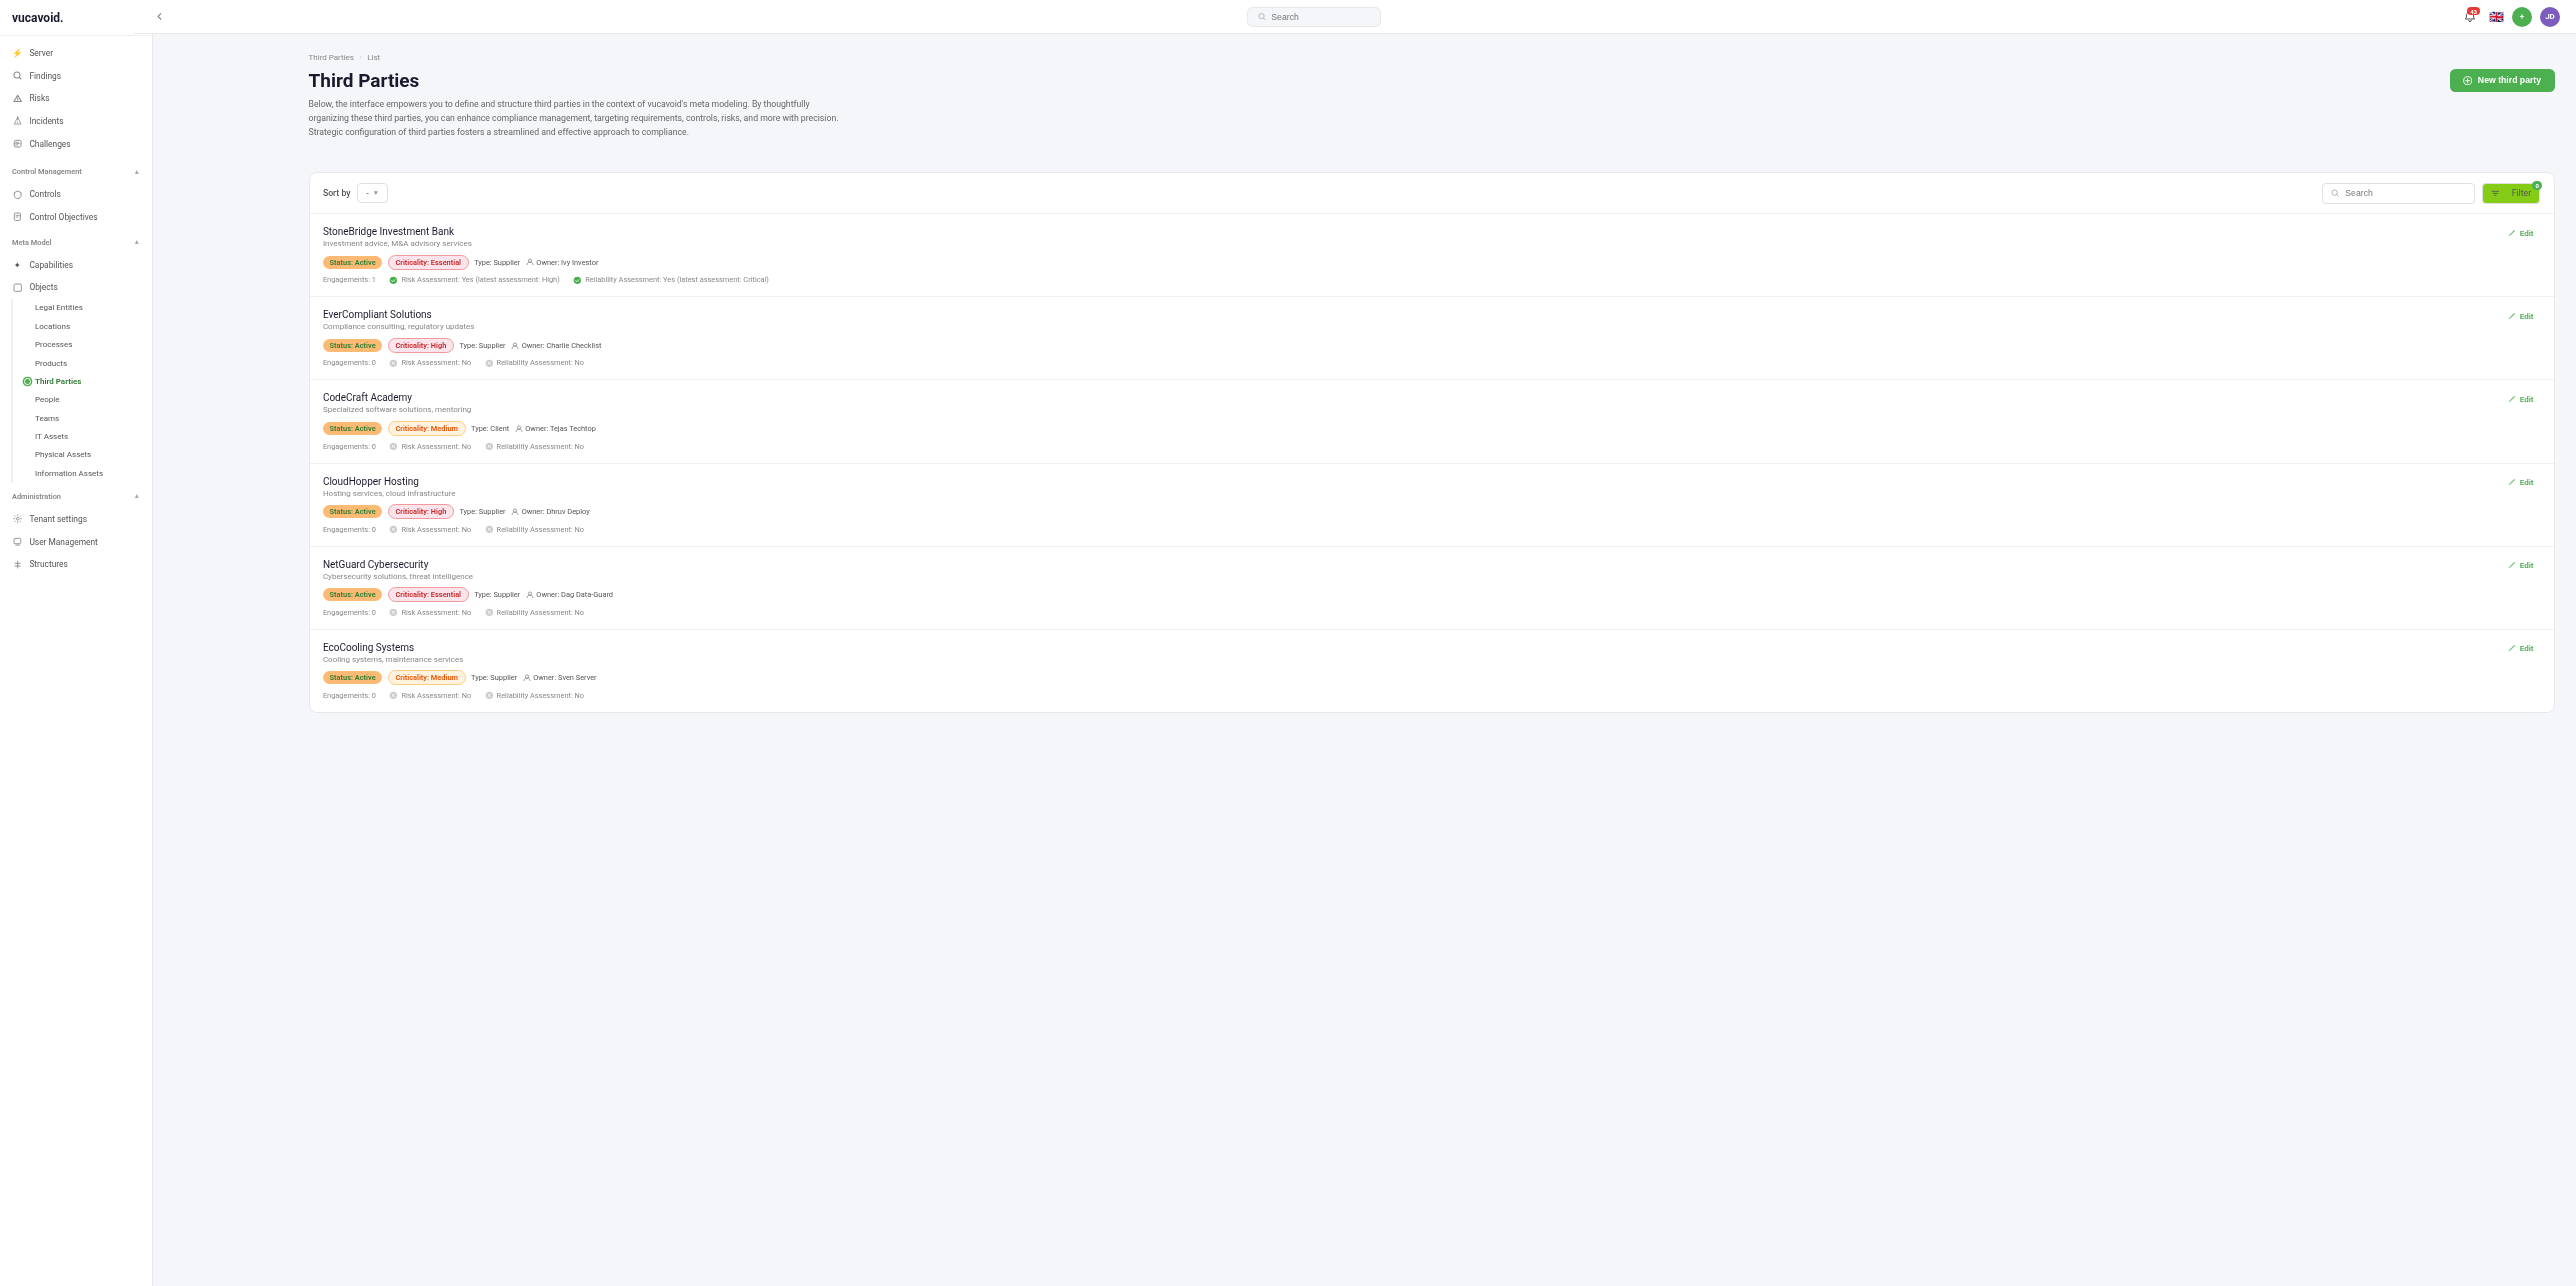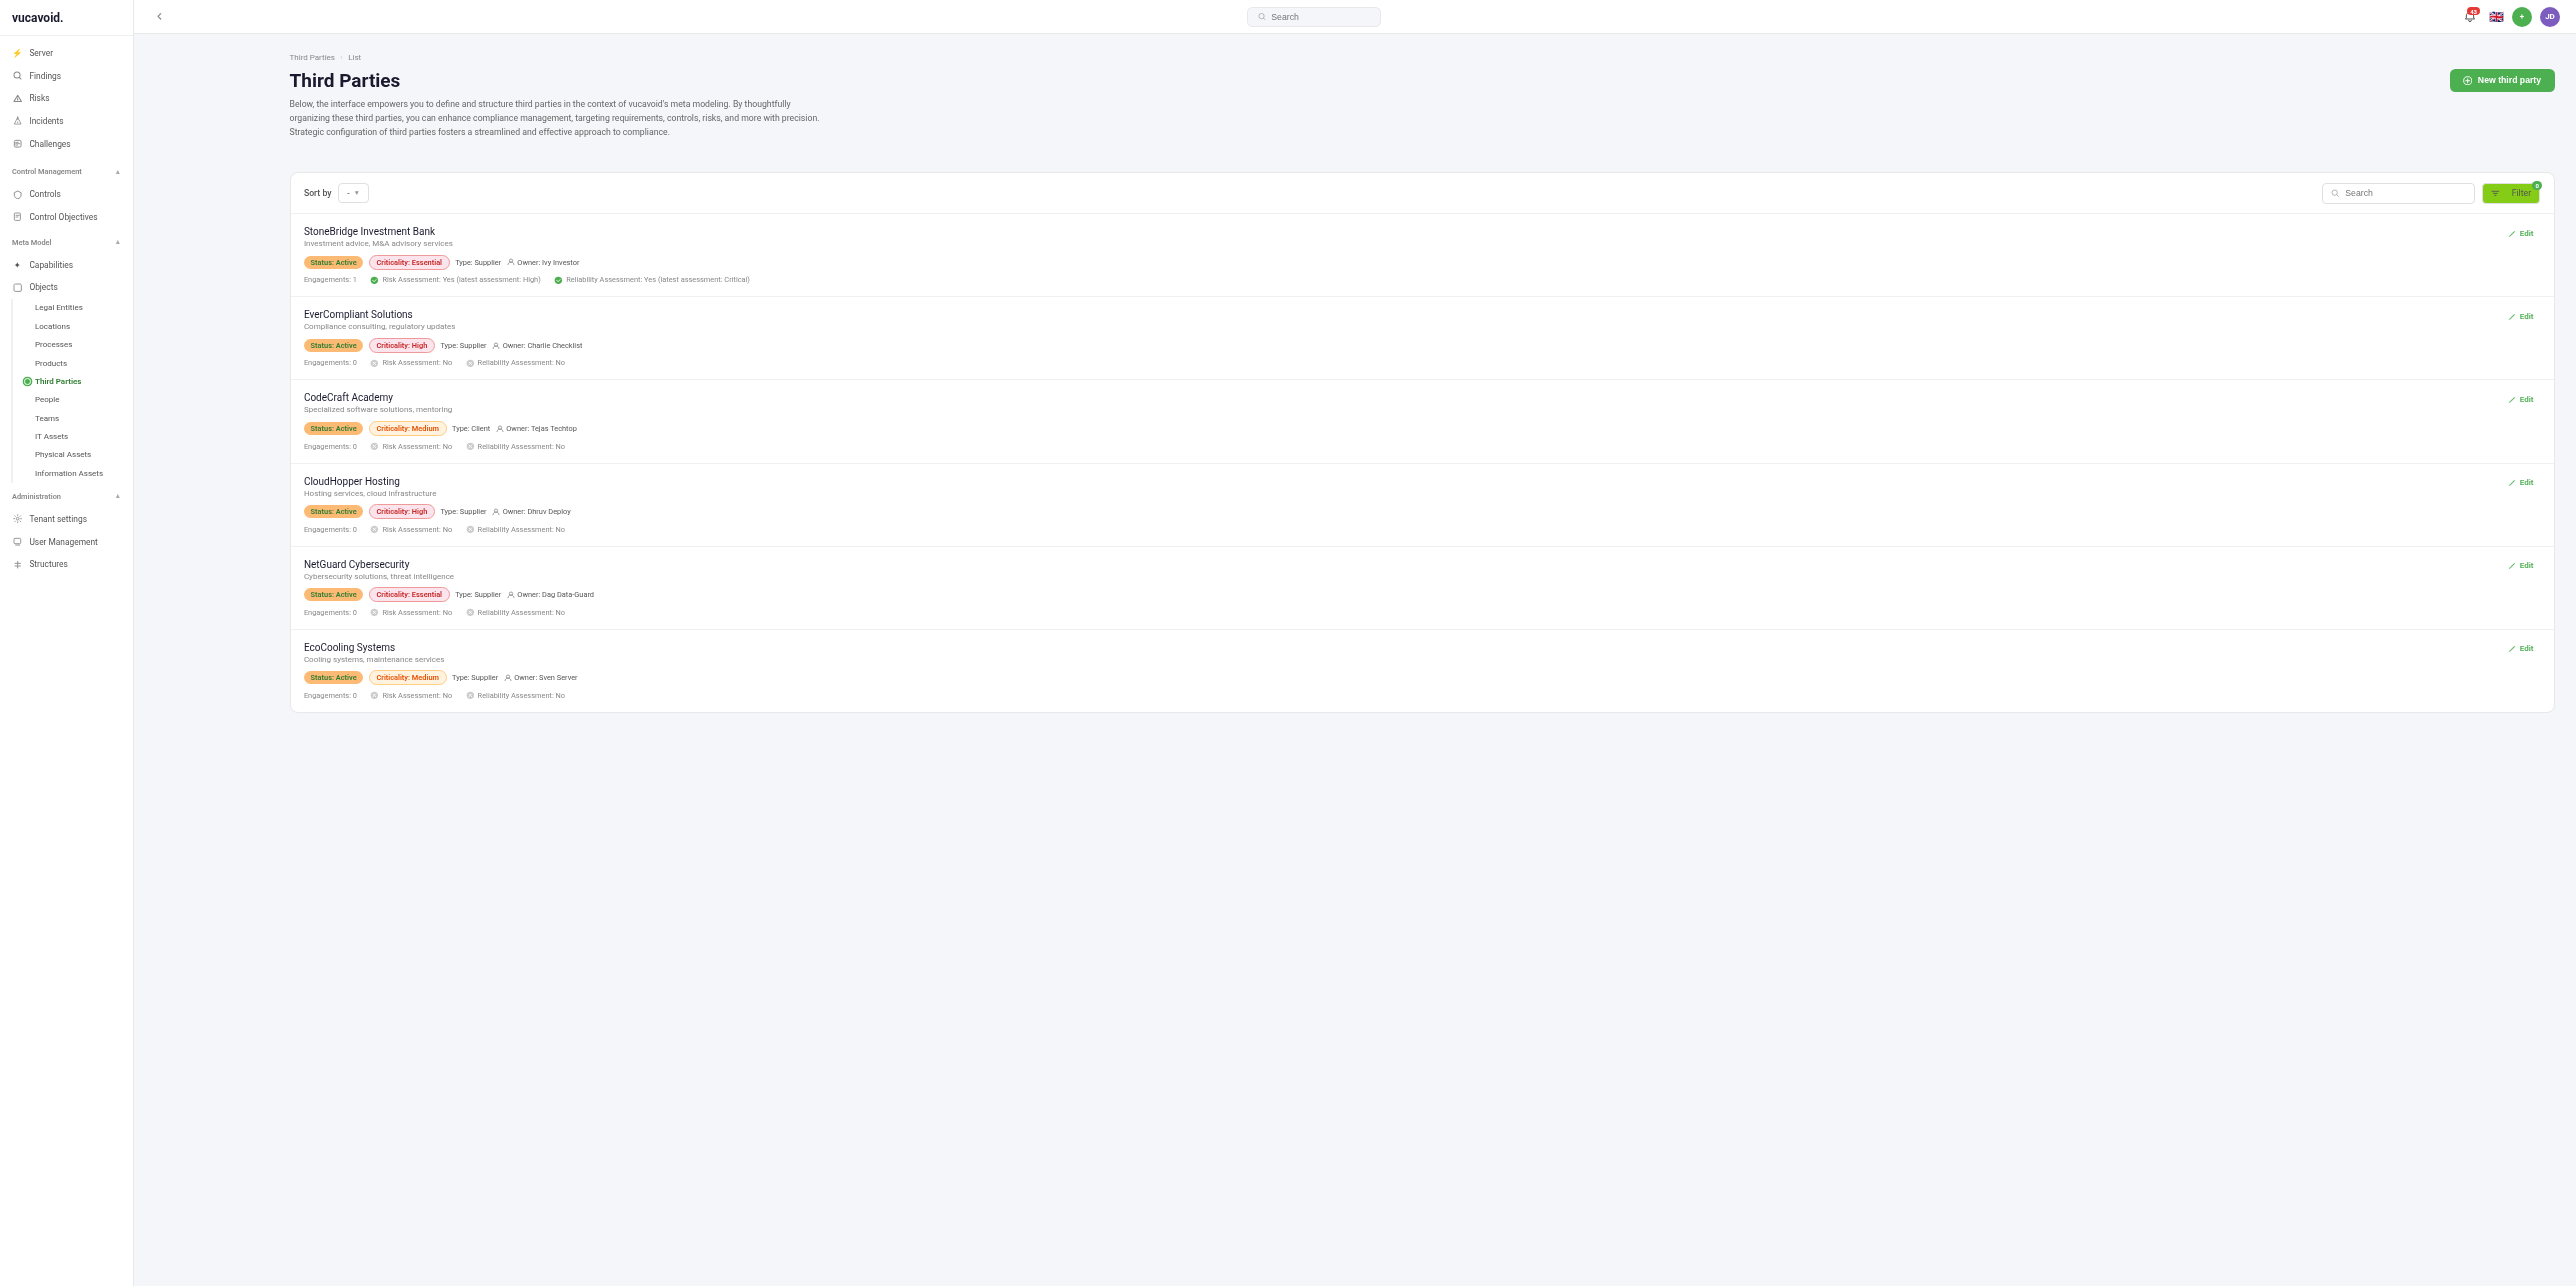--- a/index.html
+++ b/index.html
@@ -1,19 +1,19 @@
 <!DOCTYPE html>
 <html style="font-size:10.7px"><head>
   <meta charset="utf-8">
   <style>
     * { box-sizing: border-box; margin: 0; padding: 0; }
     body { font-family: -apple-system, BlinkMacSystemFont, 'Segoe UI', Roboto, sans-serif; background: #f5f6fa; color: #333; display: flex; height: 100vh; overflow: hidden; font-size: 8.7px; }
 
     
-    .sidebar { width: 134px; background: #fff; border-right: 0.7px solid #e8e8e8; display: flex; flex-direction: column; overflow-y: auto; flex-shrink: 0; }
+    .sidebar { width: 153px; background: #fff; border-right: 0.7px solid #e8e8e8; display: flex; flex-direction: column; overflow-y: auto; flex-shrink: 0; }
     .logo { padding: 10.7px 12px; font-size: 12px; font-weight: 700; color: #1a1a2e; border-bottom: 0.7px solid #f0f0f0; }
     .logo span { color: #1a1a2e; }
 
     .nav-item { display: flex; align-items: center; gap: 6.7px; padding: 6px 12px; cursor: pointer; color: #555; font-size: 8.4px; transition: background 0.15s; white-space: nowrap; }
     .nav-item .nav-icon { width: 10.7px; height: 10.7px; flex-shrink: 0; display: flex; align-items: center; justify-content: center; }
 
     .section-header { display: flex; align-items: center; justify-content: space-between; padding: 6.7px 12px 4px; color: #888; font-size: 7.4px; font-weight: 600; text-transform: none; letter-spacing: 0; cursor: pointer; }
     .section-header .chevron { font-size: 6.7px; color: #aaa; }
 
     .sub-nav-item { display: flex; align-items: center; gap: 5.4px; padding: 4.7px 12px 4.7px 19px; cursor: pointer; color: #555; font-size: 8px; position: relative; }
@@ -70,21 +70,21 @@
     .tag-status-active { background: #fdba74; color: #2e7d32; }
     .tag-criticality-essential { background: #fce4ec; color: #c62828; border: 0.7px solid #ef9a9a; }
     .tag-criticality-high { background: #fce4ec; color: #c62828; border: 0.7px solid #ef9a9a; }
     .tag-criticality-medium { background: #fff3e0; color: #e65100; border: 0.7px solid #ffcc80; }
     .tag-type { font-size: 7.4px; color: #555; }
     .tag-owner { display: inline-flex; align-items: center; gap: 2.7px; font-size: 7.4px; color: #555; }
 
     .item-meta { display: flex; align-items: center; gap: 13.4px; font-size: 7.4px; color: #888; }
     .meta-item { display: flex; align-items: center; gap: 3.4px; }
 
-    .edit-btn { position: absolute; top: 12px; right: 13.4px; display: flex; align-items: flex-end; gap: 3.4px; color: #4caf50; font-size: 8px; font-weight: 600; cursor: pointer; padding: 2.7px 6.7px; border-radius: 4px; }
+    .edit-btn { position: absolute; top: 12px; right: 13.4px; display: flex; align-items: flex-start; gap: 3.4px; color: #4caf50; font-size: 8px; font-weight: 600; cursor: pointer; padding: 2.7px 6.7px; border-radius: 4px; }
   </style>
 </head>
 <body>
 
 <div class="sidebar">
   <div class="logo">
     <span>vucavoid.</span>
   </div>
 
   <div style="padding: 5.4px 0;">

